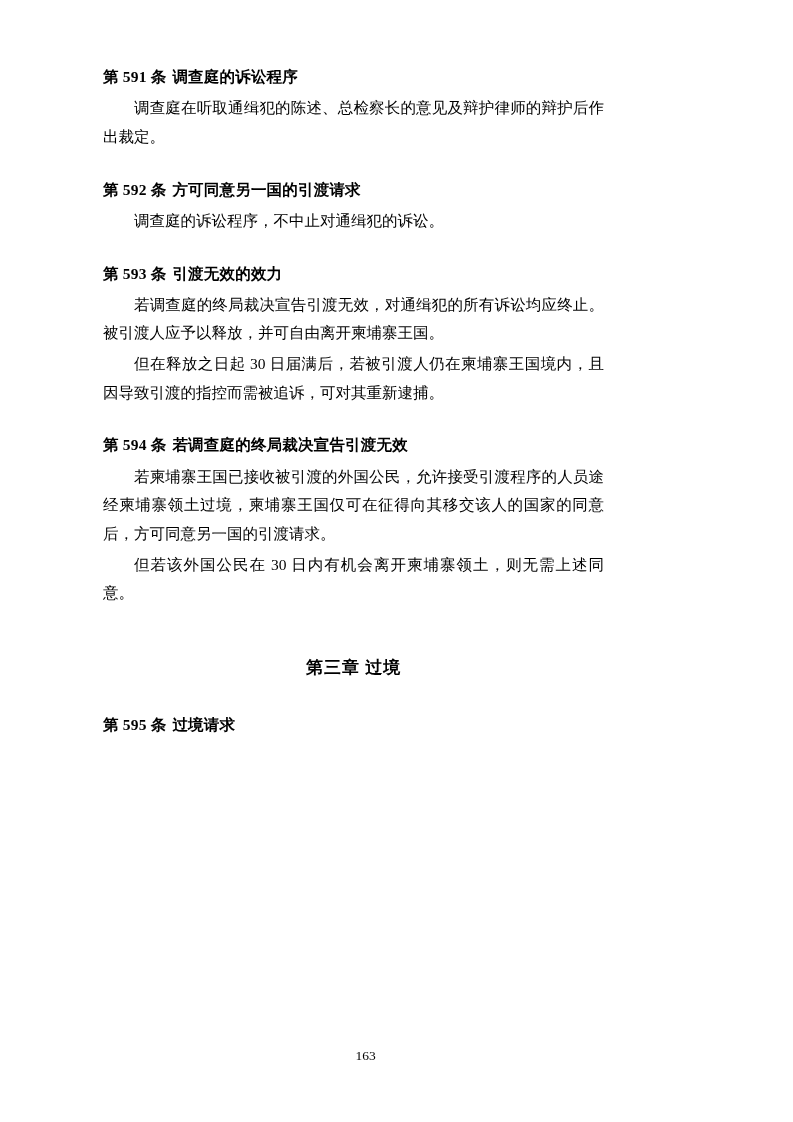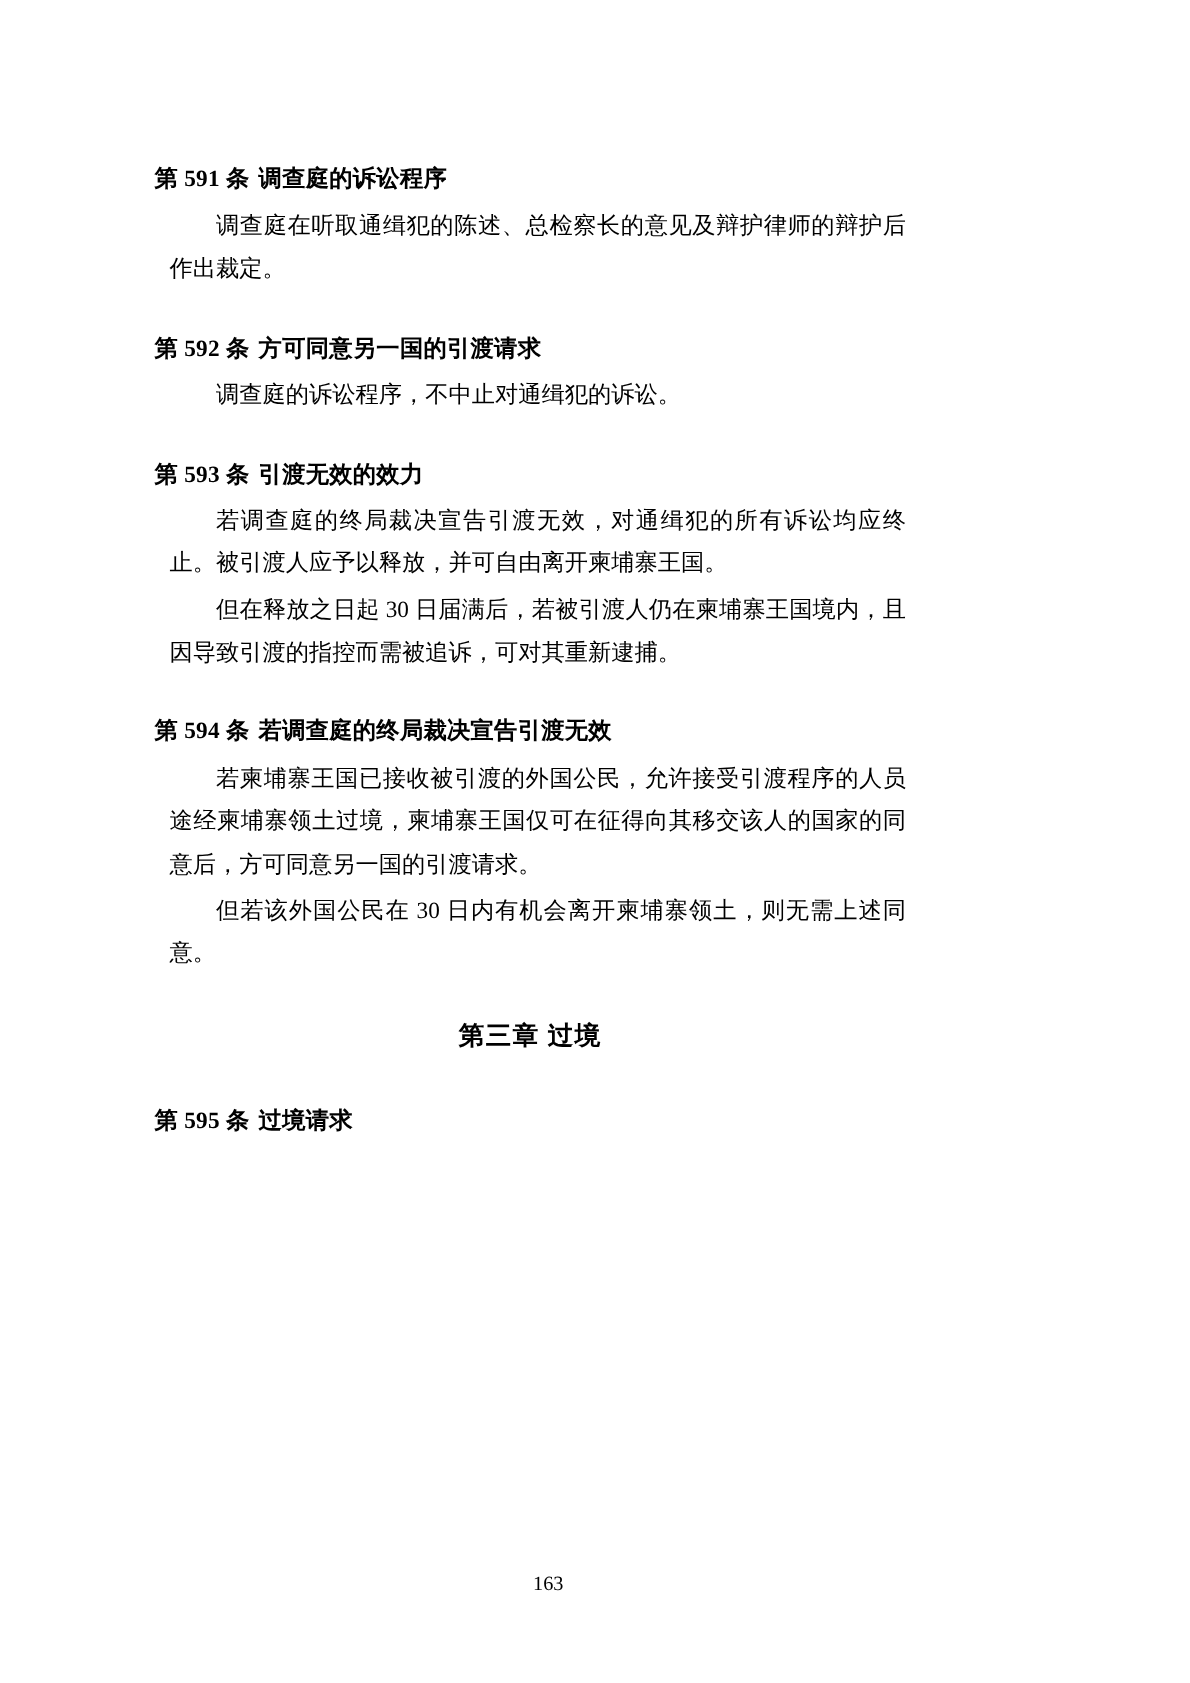--- a/index.html
+++ b/index.html
@@ -13,48 +13,48 @@
     position: relative;
     font-family: "Liberation Serif", "DejaVu Serif", serif;
     color: #000000;
   }
   .page {
     position: absolute;
     top: 0; left: 0;
     width: 699px;
     height: 1122px;
     box-sizing: border-box;
-    padding: 108px 95px 40px 103px;
+    padding: 65px 95px 40px 103px;
   }
   .article {
     margin-bottom: 18px;
   }
   .art-heading {
     font-weight: bold;
     font-size: 15.5px;
     line-height: 1.5;
     margin: 0 0 6px 0;
     letter-spacing: 0.2px;
   }
   .art-heading .num {
     margin-right: 6px;
   }
   .para {
     font-size: 15.5px;
     line-height: 1.85;
-    margin: 0 0 2px 10px;
+    margin: 0 0 2px 0;
     text-indent: 2em;
     text-align: justify;
     text-justify: inter-ideograph;
   }
   .chapter {
     text-align: center;
     font-weight: bold;
     font-size: 17px;
-    margin: 28px 0 34px 0;
+    margin: 48px 0 34px 0;
     letter-spacing: 1px;
   }
   .spacer-sm { height: 8px; }
   .page-number {
     position: absolute;
     bottom: 58px;
     left: 0;
     width: 731px;
     text-align: center;
     font-size: 13.5px;

